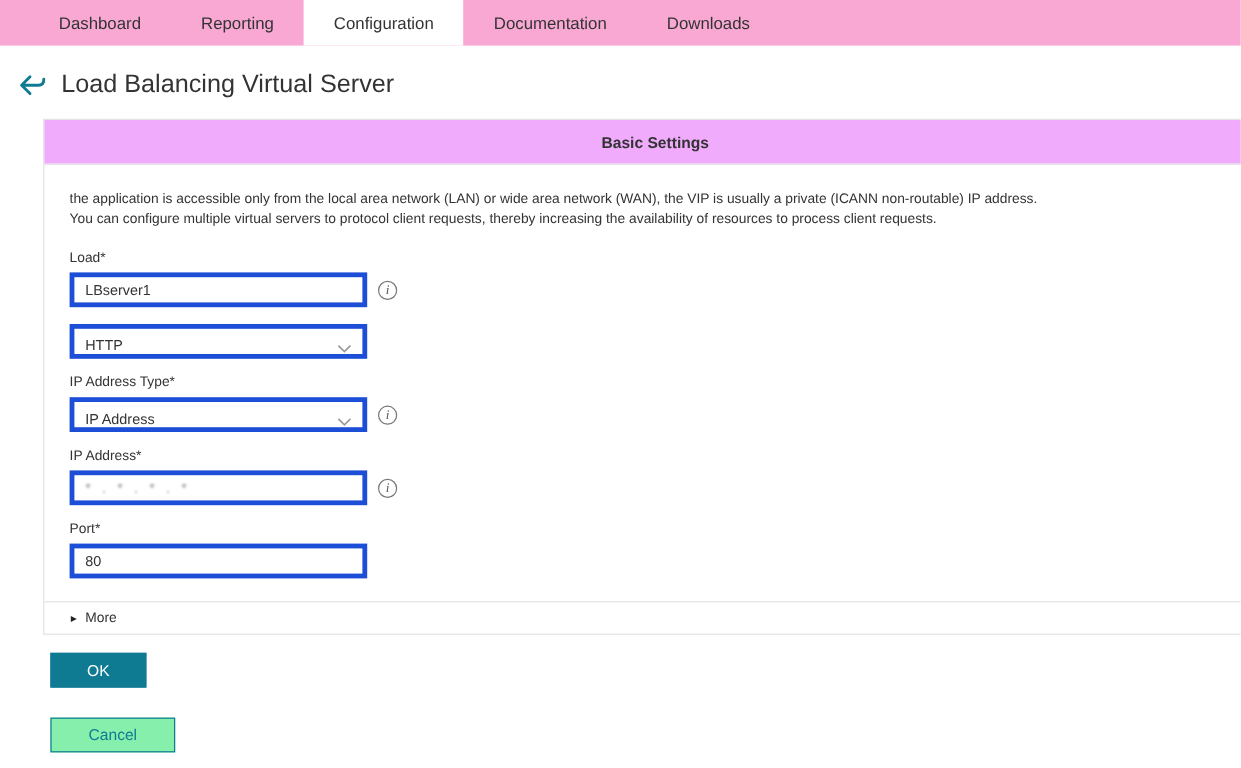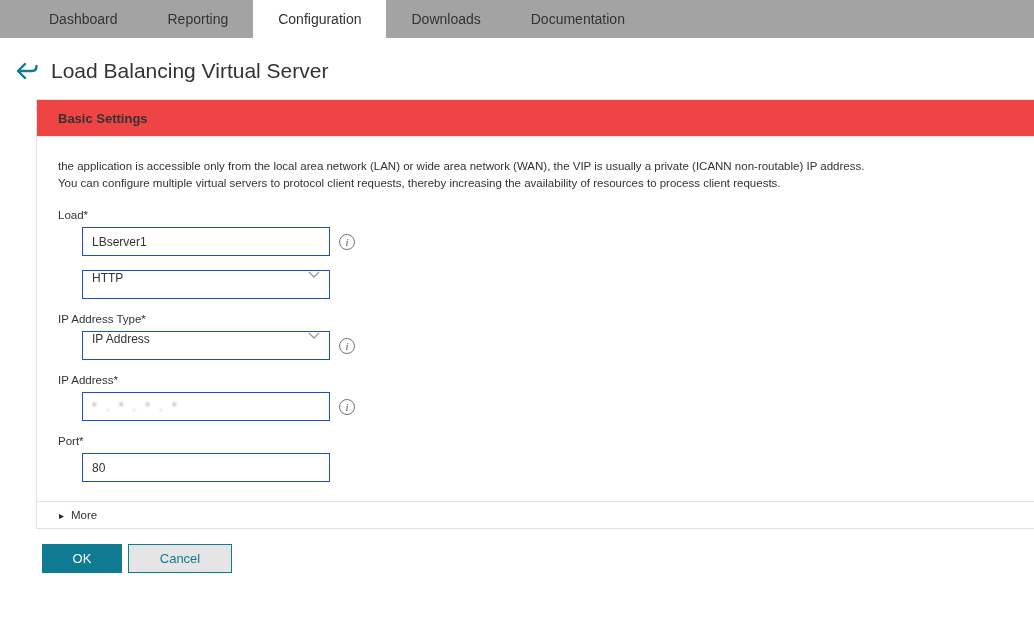--- a/index.html
+++ b/index.html
@@ -9,21 +9,21 @@
     background: #ffffff;
     font-family: "Liberation Sans", sans-serif;
     color: #333;
     position: relative;
     overflow: hidden;
   }
 
   
   .topnav {
     height: 38px;
-    background: #a3a3a3;
+    background: #f9a8d4;
     display: flex;
     align-items: stretch;
     padding-left: 24px;
   }
   .tab {
     padding: 0 25px;
     line-height: 38px;
     font-size: 14px;
     color: #333;
     cursor: pointer;
@@ -53,25 +53,26 @@
   
   .panel {
     margin-left: 36px;
     border: 1px solid #e3e3e3;
     border-right: none;
   }
   .panel-header {
     height: 37px;
     line-height: 37px;
     padding-left: 21px;
-    background: #ef4444;
+    background: #f0abfc;
     border-bottom: 1px solid #e3e3e3;
     font-size: 13px;
     font-weight: bold;
     color: #333;
+    text-align: center;
   }
   .panel-body { padding: 21px 0 0 21px; }
 
   .desc {
     margin: 0;
     font-size: 11.5px;
     line-height: 16.5px;
     color: #333;
     white-space: nowrap;
     overflow: hidden;
@@ -82,32 +83,31 @@
     display: block;
     font-size: 11.5px;
     color: #333;
     margin-bottom: 6px;
   }
   .input-row { display: flex; align-items: center; gap: 9px; }
 
   .text-input, .select-box, .fake-input {
     width: 248px;
     height: 29px;
-    border: 1px solid #1d4ed8;
+    border: 4px solid #1d4ed8;
     background: #fff;
     font-family: "Liberation Sans", sans-serif;
     font-size: 12px;
     color: #333;
     padding: 0 9px;
     outline: none;
-    margin-left: 24px;
   }
   .select-box {
     display: flex;
-    align-items: flex-start;
+    align-items: flex-end;
     justify-content: space-between;
     cursor: pointer;
   }
   .chev { display: flex; align-items: center; }
   .fake-input { display: flex; align-items: center; }
   .masked-value {
     color: #9a9a9a;
     letter-spacing: 3px;
     filter: blur(1px);
     font-size: 12px;
@@ -136,52 +136,53 @@
     gap: 7px;
     padding-left: 22px;
     cursor: pointer;
   }
   .more-tri { font-size: 10px; color: #222; }
   .more-label { font-size: 11.5px; font-weight: normal; color: #333; }
 
   
   .actions {
     display: flex;
-    gap: 6px;
+    gap: 25px;
     margin: 15px 0 0 42px;
+    flex-direction: column;
   }
   .btn {
     height: 29px;
     font-family: "Liberation Sans", sans-serif;
     font-size: 13px;
     cursor: pointer;
     padding: 0 10px;
   }
   .btn-primary {
     width: 80px;
     background: #0f7b93;
     color: #ffffff;
     border: 1px solid #0f7b93;
   }
   .btn-secondary {
     width: 104px;
-    background: #e5e5e5;
+    background: #86efac;
     color: #0f7b93;
     border: 1px solid #0f7b93;
   }
 </style>
 </head>
 <body>
 
 <nav class="topnav">
   <div class="tab">Dashboard</div>
   <div class="tab">Reporting</div>
   <div class="tab active">Configuration</div>
+  <div class="tab">Documentation</div>
   <div class="tab">Downloads</div>
-  <div class="tab">Documentation</div>
 </nav>
 
 <header class="page-header">
   <span class="back-btn">
     <svg width="24" height="20" viewBox="0 0 24 20" aria-hidden="true">
       <path d="M10 3 L3 10 L10 17 M3 10 H17 C21 10 21.5 7.5 21.5 5" stroke="#0f7b93" stroke-width="2.4" fill="none" stroke-linecap="round" stroke-linejoin="round"></path>
     </svg>
   </span>
   <h1 class="page-title">Load Balancing Virtual Server</h1>
 </header>

